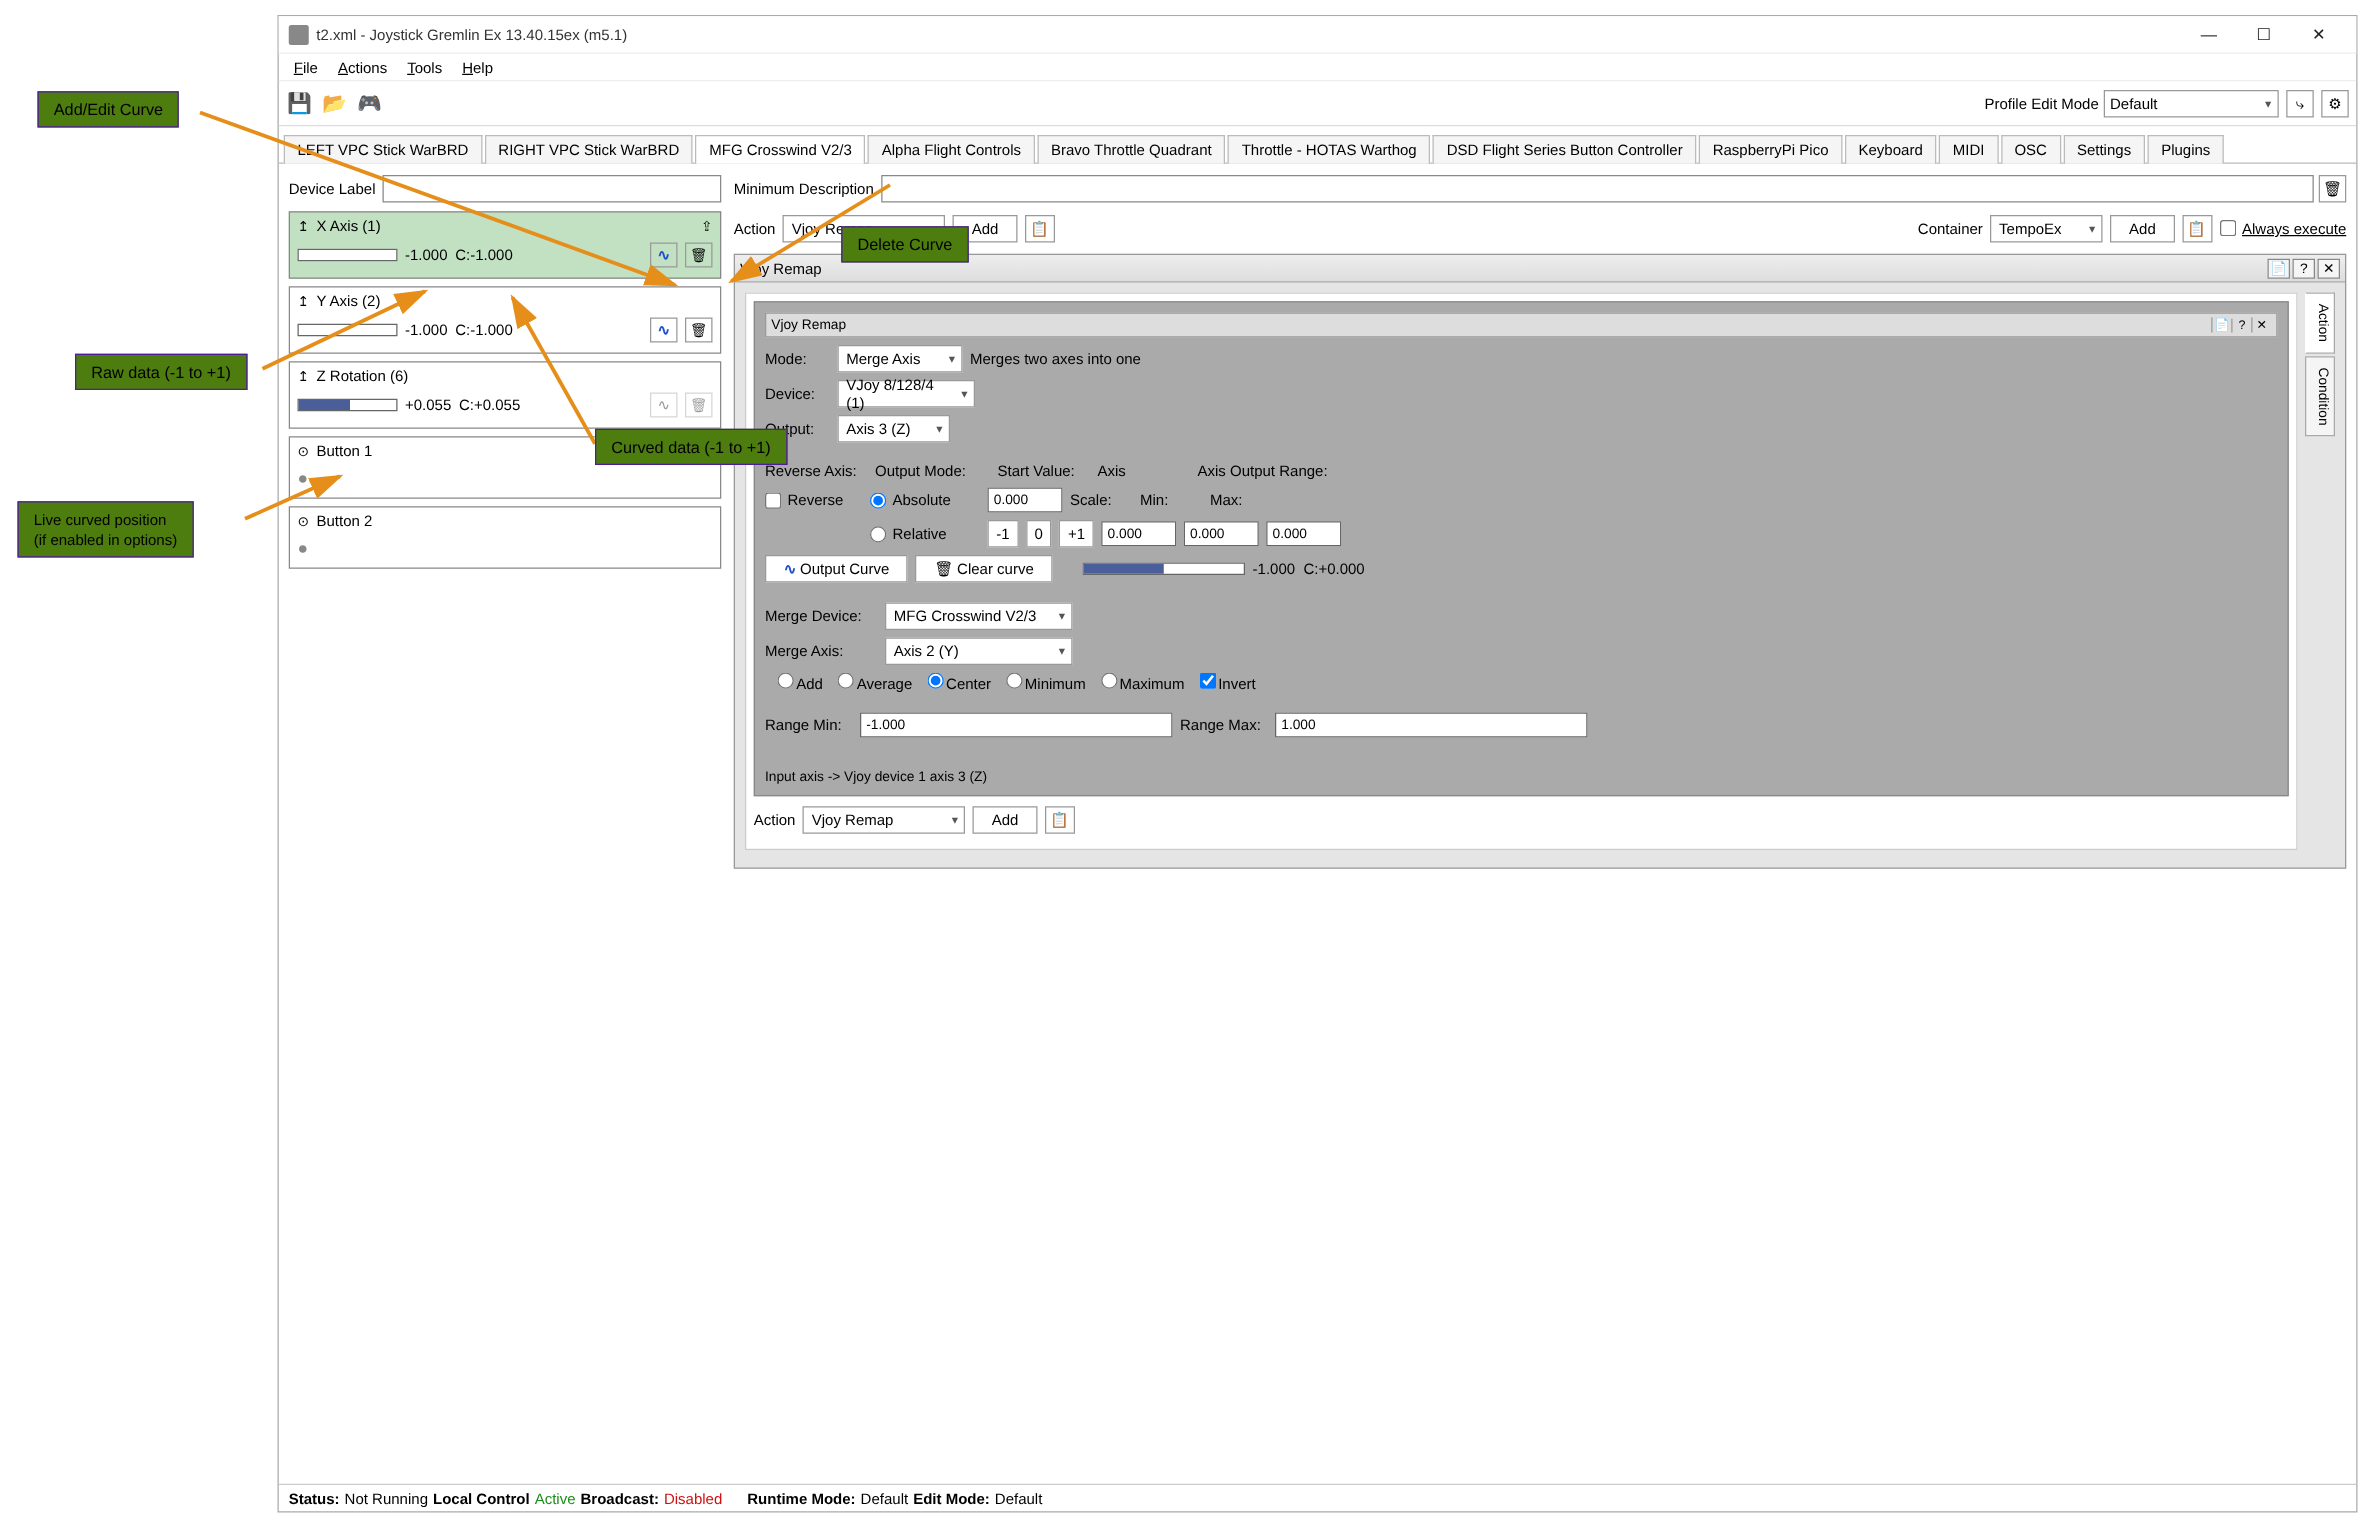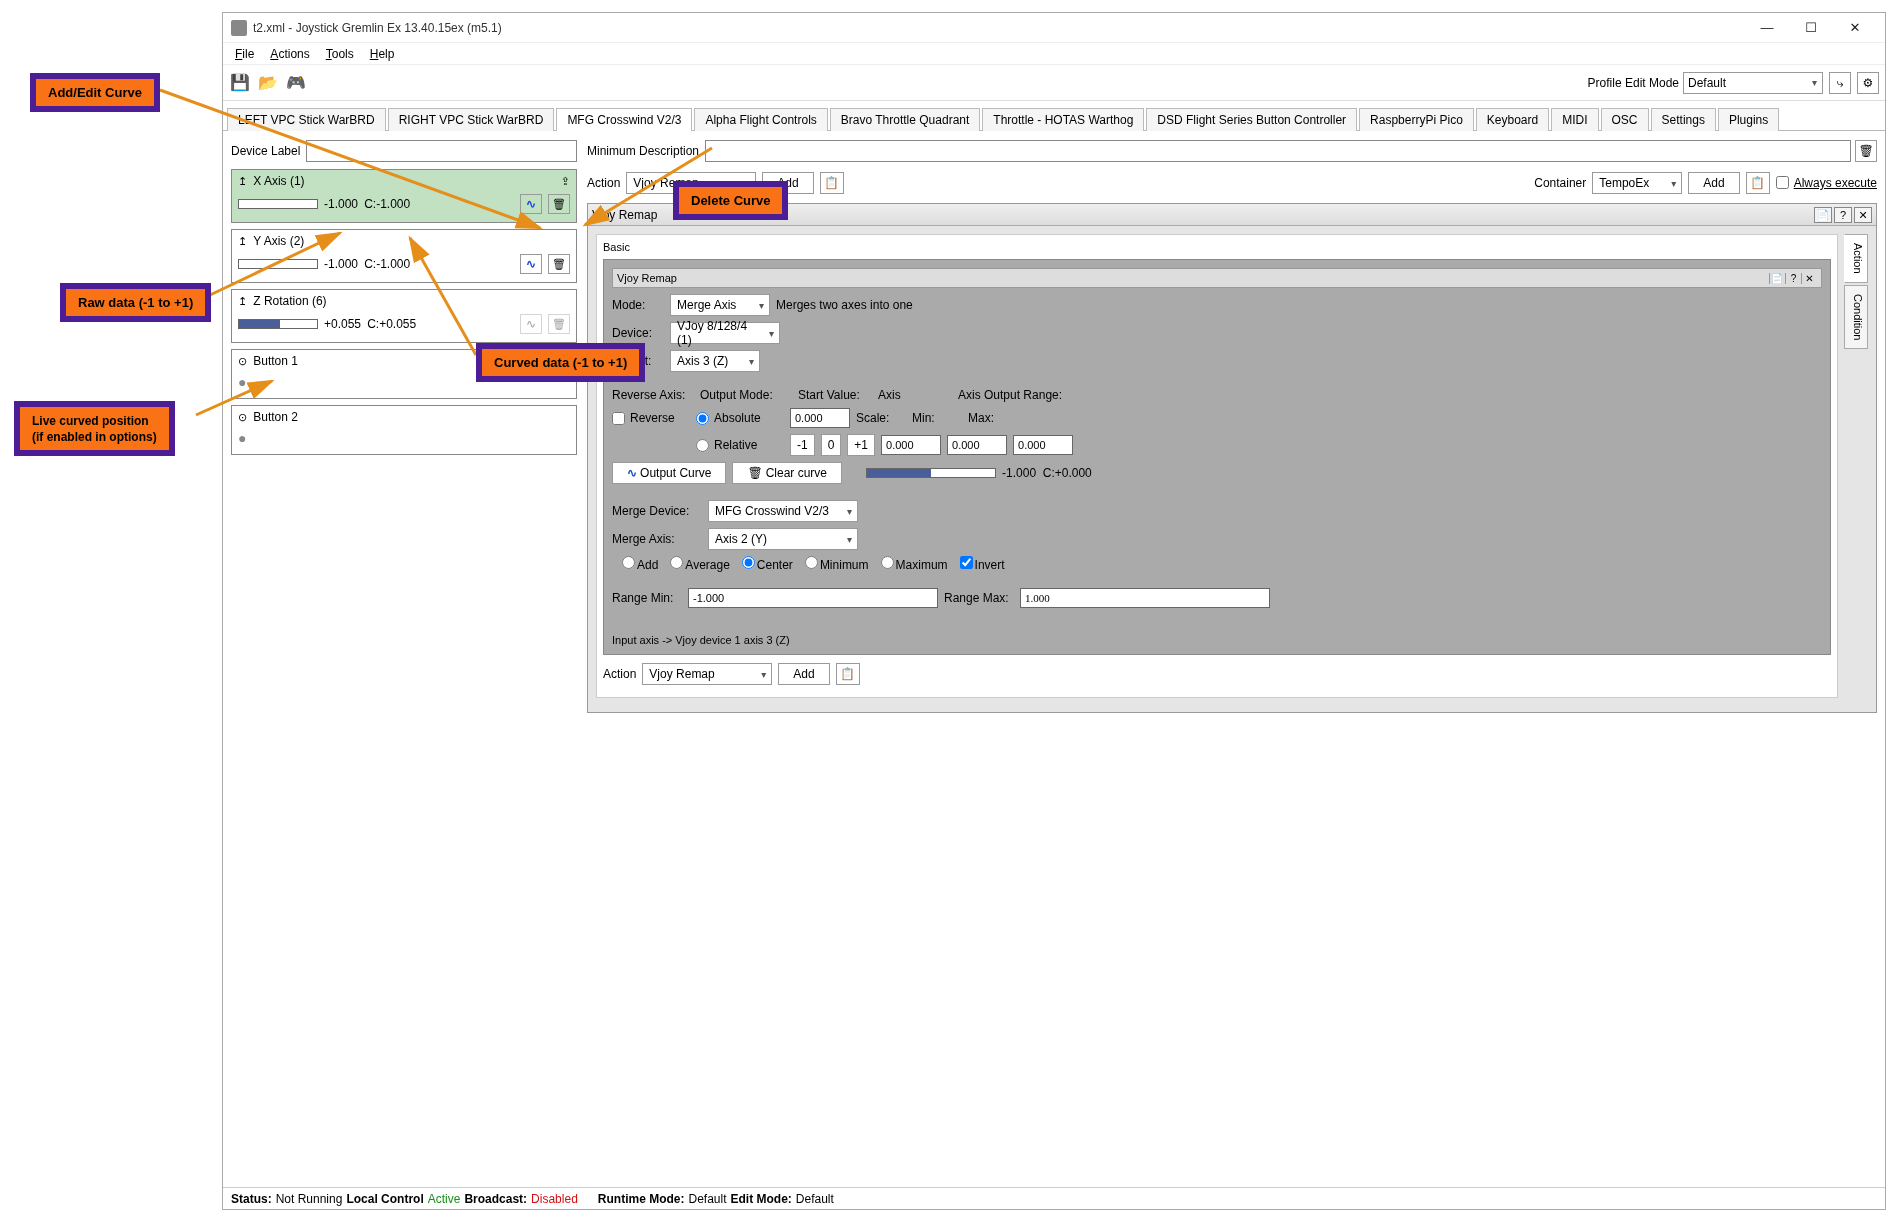--- a/index.html
+++ b/index.html
@@ -1,17 +1,17 @@
 <!DOCTYPE html>
 <html><head>
 <meta charset="utf-8">
 <style>
 * { box-sizing: border-box; margin: 0; padding: 0; font-family: "Segoe UI", Tahoma, sans-serif; font-size: 12px; }
 body { background: #fff; position: relative; width: 1892px; height: 1220px; }
-.annotation { position: absolute; background: #f97316; color: #000; padding: 6px 12px; font-size: 13px; border: 6px solid #4c1d95; white-space: nowrap; z-index: 100; font-weight: bold; }
+.annotation { position: absolute; background: #4d7c0f; color: #000; padding: 6px 12px; font-size: 13px; border: 1px solid #4c1d95; white-space: nowrap; z-index: 100; }
 .arrow-svg { position: absolute; z-index: 99; pointer-events: none; }
 .window { position: absolute; left: 222px; top: 12px; width: 1664px; height: 1198px; border: 1px solid #aaa; background: #fff; }
 .titlebar { height: 30px; display: flex; align-items: center; padding: 0 8px; background: #fff; border-bottom: 1px solid #eee; }
 .titlebar .appicon { width: 16px; height: 16px; background: #888; border-radius: 2px; margin-right: 6px; }
 .titlebar .title { flex: 1; font-size: 12px; color: #333; }
 .titlebar .winbtn { width: 44px; height: 28px; text-align: center; line-height: 28px; font-size: 13px; color: #222; }
 .menubar { height: 22px; display: flex; align-items: center; padding: 0 4px; border-bottom: 1px solid #eee; }
 .menubar span { padding: 2px 8px; font-size: 12px; }
 .menubar span u { text-decoration: underline; }
 .toolbar { height: 36px; display: flex; align-items: center; padding: 0 6px; border-bottom: 1px solid #ddd; }
@@ -249,21 +249,20 @@
         <div class="titlebar2">
           <span class="t">Vjoy Remap</span>
           <span class="tb">📄</span>
           <span class="tb">?</span>
           <span class="tb">✕</span>
         </div>
         <div class="content">
           <div style="flex:1;">
 
             <div class="basicarea">
-              <div style="font-size:11px;margin-bottom:6px;">Basic</div>
 
               <div class="innerpanel">
                 <div class="titlebar3">
                   <span class="t">Vjoy Remap</span>
                   <span class="tb">📄</span>
                   <span class="tb">?</span>
                   <span class="tb">✕</span>
                 </div>
 
                 <div class="formrow">
@@ -354,21 +353,21 @@
                   <label><input type="radio" name="op" style=""><span>Maximum</span></label>
                   <label><input type="checkbox" checked="" style=""><span>Invert</span></label>
                 </div>
 
                 <div style="height:10px;"></div>
 
                 <div class="formrow">
                   <span style="width:70px;">Range Min:</span>
                   <input class="input" style="width: 250px;" value="-1.000">
                   <span style="width:70px;margin-left:0;">Range Max:</span>
-                  <input class="input" style="width: 250px; font-family: Liberation Serif, serif;" value="1.000">
+                  <input class="input" style="width: 250px;" value="1.000">
                 </div>
 
                 <div style="height:20px;"></div>
                 <div style="font-size:11px;">Input axis -&gt; Vjoy device 1 axis 3 (Z)</div>
               </div>
 
               <div style="height:8px;"></div>
               <div class="formrow">
                 <span>Action</span>
                 <div class="select" style="width:130px;">Vjoy Remap</div>

